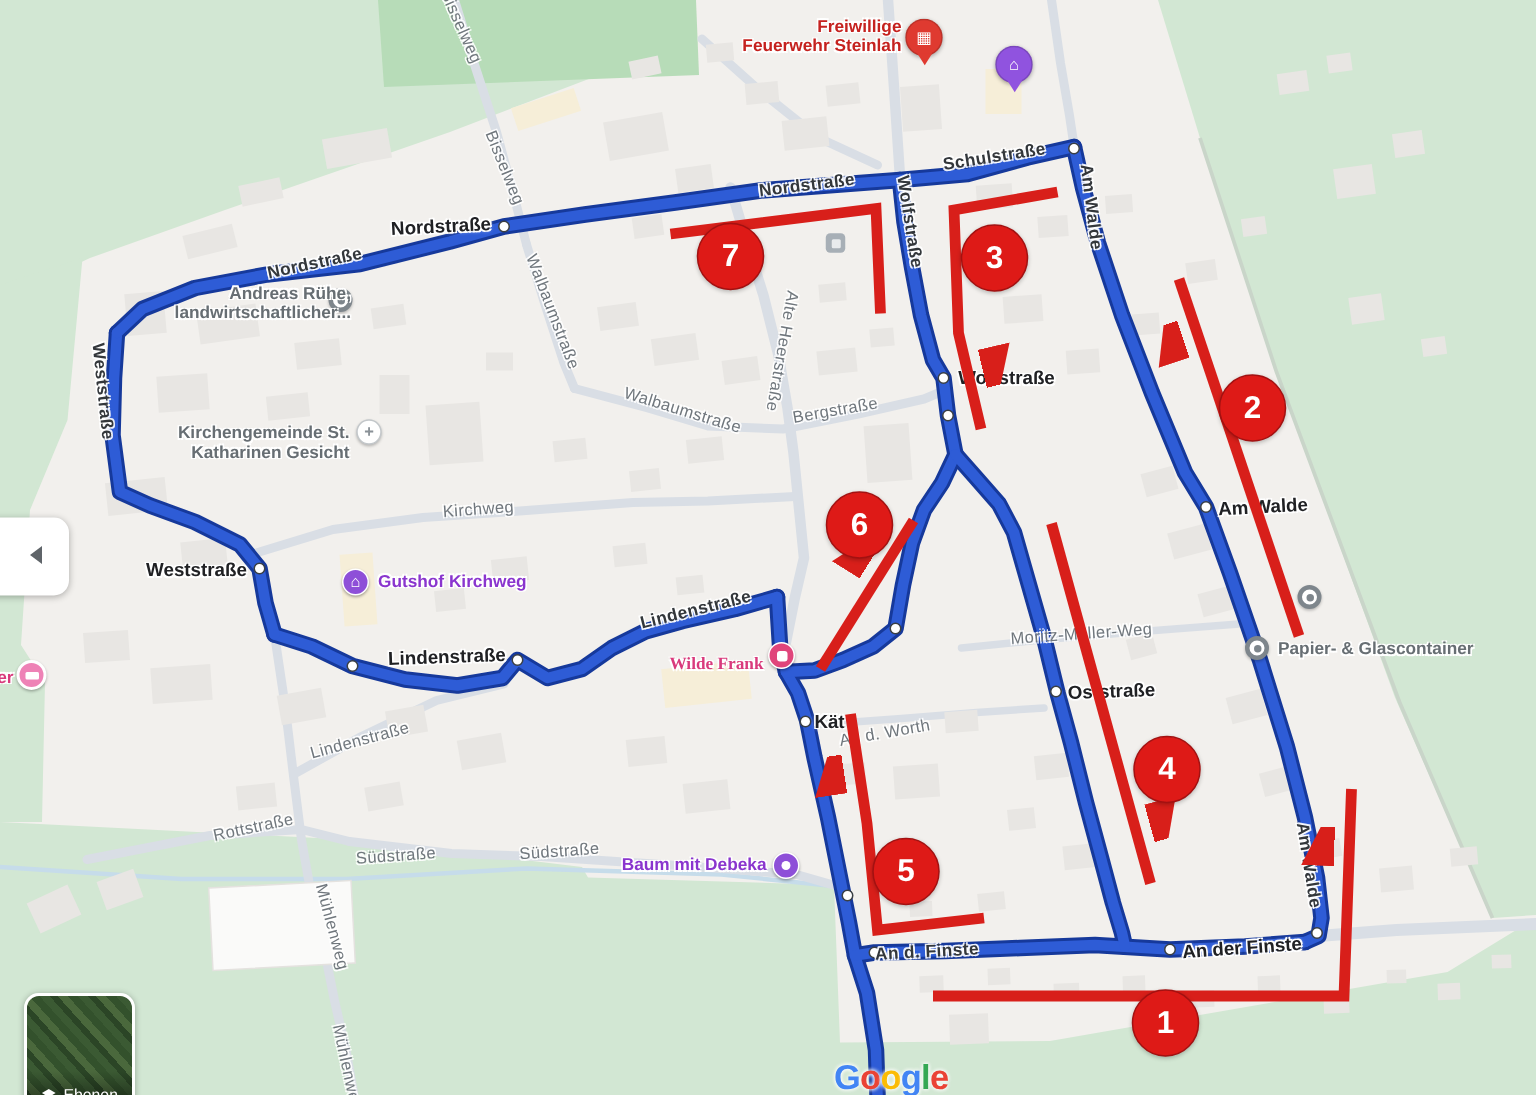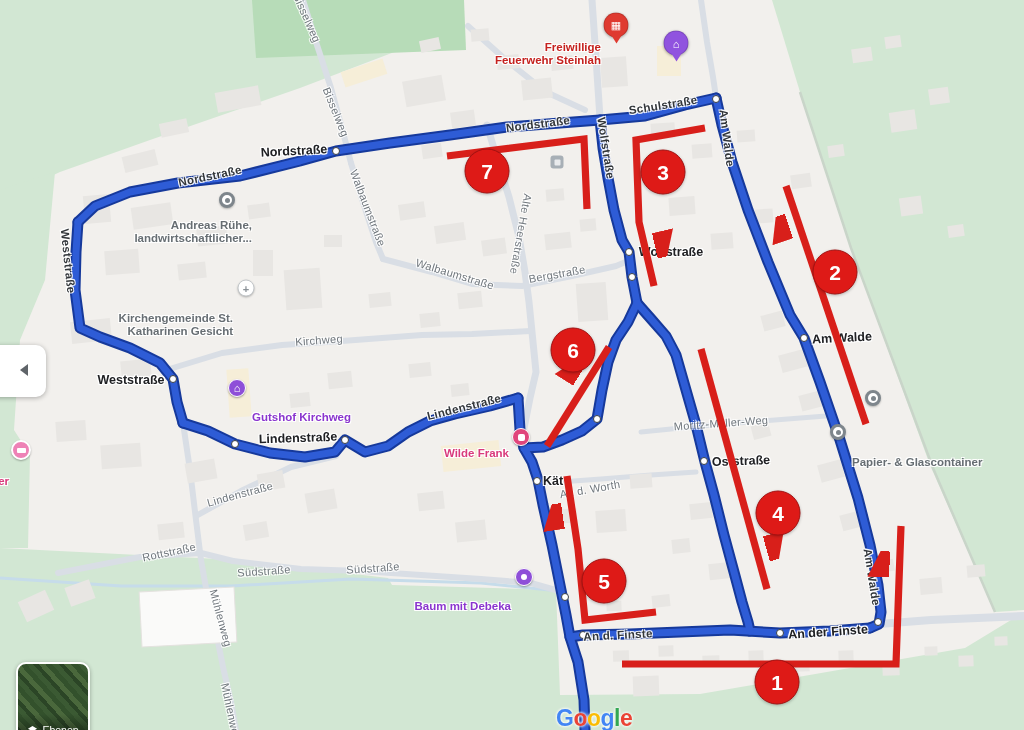--- a/index.html
+++ b/index.html
@@ -11,21 +11,21 @@
   #overlay-svg{z-index:3;}
   #annot{position:absolute;left:0;top:0;width:100%;height:100%;z-index:4;pointer-events:none;}
   #ui{position:absolute;left:0;top:0;width:100%;height:100%;z-index:5;}
   .sl{position:absolute;white-space:nowrap;font-size:11px;color:#70777d;letter-spacing:.3px;
       text-shadow:-1px -1px 0 rgba(255,255,255,.9),1px -1px 0 rgba(255,255,255,.9),
       -1px 1px 0 rgba(255,255,255,.9),1px 1px 0 rgba(255,255,255,.9);}
   .sl-route{font-weight:700;color:#33373b;font-size:11.5px;}
   .wp{position:absolute;white-space:nowrap;font-size:12.5px;font-weight:700;color:#202124;
       text-shadow:-1px -1px 0 #fff,1px -1px 0 #fff,-1px 1px 0 #fff,1px 1px 0 #fff,0 0 3px #fff;}
   .poi-text{position:absolute;font-size:11.5px;font-weight:600;line-height:13px;white-space:nowrap;
-      text-shadow:-1px -1px 0 #fff,1px -1px 0 #fff,-1px 1px 0 #fff,1px 1px 0 #fff;margin-top:29px;}
+      text-shadow:-1px -1px 0 #fff,1px -1px 0 #fff,-1px 1px 0 #fff,1px 1px 0 #fff;}
   .pic{position:absolute;transform:translate(-50%,-50%);display:flex;align-items:center;justify-content:center;box-sizing:border-box;}
   .pic-dot{width:16px;height:16px;border-radius:50%;background:#fff;border:3px solid #7e868c;box-shadow:0 1px 2px rgba(0,0,0,.25);}
   .pic-dot i{width:5px;height:5px;border-radius:50%;background:#7e868c;}
   .pic-ch{width:17px;height:17px;border-radius:50%;background:#fff;border:1px solid #c3c7ca;
       color:#8a9197;font-size:11px;font-weight:700;box-shadow:0 1px 2px rgba(0,0,0,.25);}
   .pic-pur{width:18px;height:18px;border-radius:50%;background:#8e4fd8;border:1.5px solid #fff;
       color:#fff;font-size:11px;line-height:1;box-shadow:0 1px 2px rgba(0,0,0,.35);}
   .pic-cam{width:18px;height:18px;border-radius:50%;background:#8e4fd8;border:1.5px solid #fff;box-shadow:0 1px 2px rgba(0,0,0,.35);}
   .pic-cam i{width:6px;height:6px;border-radius:50%;background:#fff;}
   .pic-pink{width:18px;height:18px;border-radius:50%;background:#e0457b;border:1.5px solid #fff;box-shadow:0 1px 2px rgba(0,0,0,.35);}
@@ -255,37 +255,37 @@
         <div>Freiwillige</div>
         <div>Feuerwehr Steinlah</div>
       </div>
       <div class="pin" style="left: 676px; top: 46px;">
         <div class="ball" style="background:#9053df">⌂</div>
         <div class="tail" style="border-top:8px solid #9053df"></div>
       </div>
       <div class="pic pic-dot" style="left: 227px; top: 200px;">
         <i></i>
       </div>
-      <div class="poi-text" style="top: 190px; color: rgb(103, 110, 115); right: 772px; text-align: right;">
+      <div class="poi-text" style="top: 190px; color: rgb(103, 110, 115); right: 790px; text-align: right;">
         <div>Andreas Rühe,</div>
         <div>landwirtschaftlicher...</div>
       </div>
       <div class="pic pic-ch" style="left: 246px; top: 288px;">+</div>
       <div class="poi-text" style="top: 283px; color: rgb(103, 110, 115); right: 791px; text-align: right;">
         <div>Kirchengemeinde St.</div>
         <div>Katharinen Gesicht</div>
       </div>
       <div class="pic pic-pur" style="left: 237px; top: 388px;">⌂</div>
       <div class="poi-text" style="top: 381.5px; color: rgb(138, 53, 206); left: 252px;">
         <div>Gutshof Kirchweg</div>
       </div>
       <div class="pic pic-pink" style="left: 521px; top: 437px;">
         <i></i>
       </div>
-      <div class="poi-text" style="top: 418px; color: rgb(217, 58, 124); right: 515px; text-align: center;">
+      <div class="poi-text" style="top: 437px; color: rgb(217, 58, 124); right: 515px; text-align: center; font-family: Liberation Serif, serif;">
         <div>Wilde Frank</div>
       </div>
       <div class="pic pic-cam" style="left: 524px; top: 577px;">
         <i></i>
       </div>
       <div class="poi-text" style="top: 570.5px; color: rgb(138, 53, 206); right: 513px; text-align: right;">
         <div>Baum mit Debeka</div>
       </div>
       <div class="pic pic-dot" style="left: 873px; top: 398px;">
         <i></i>

